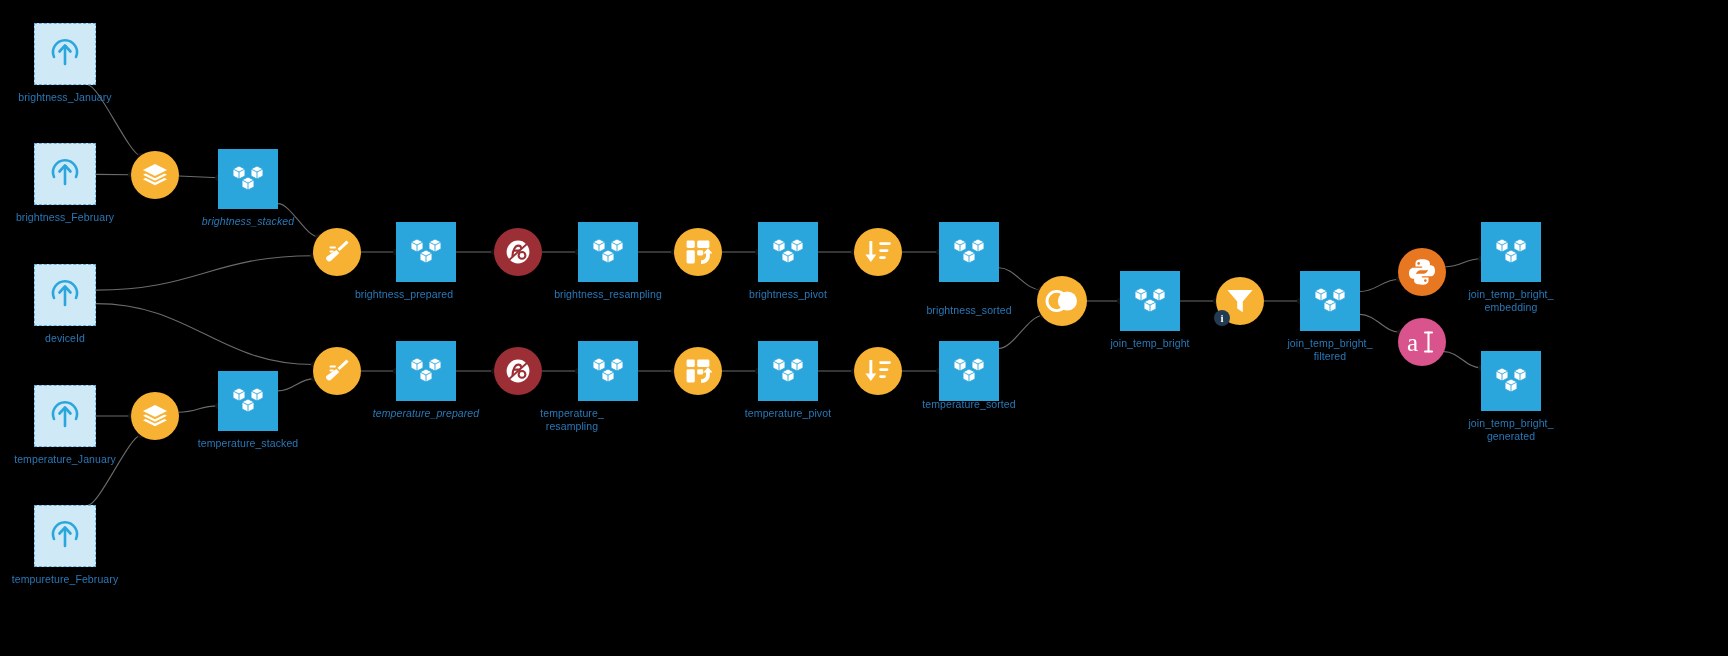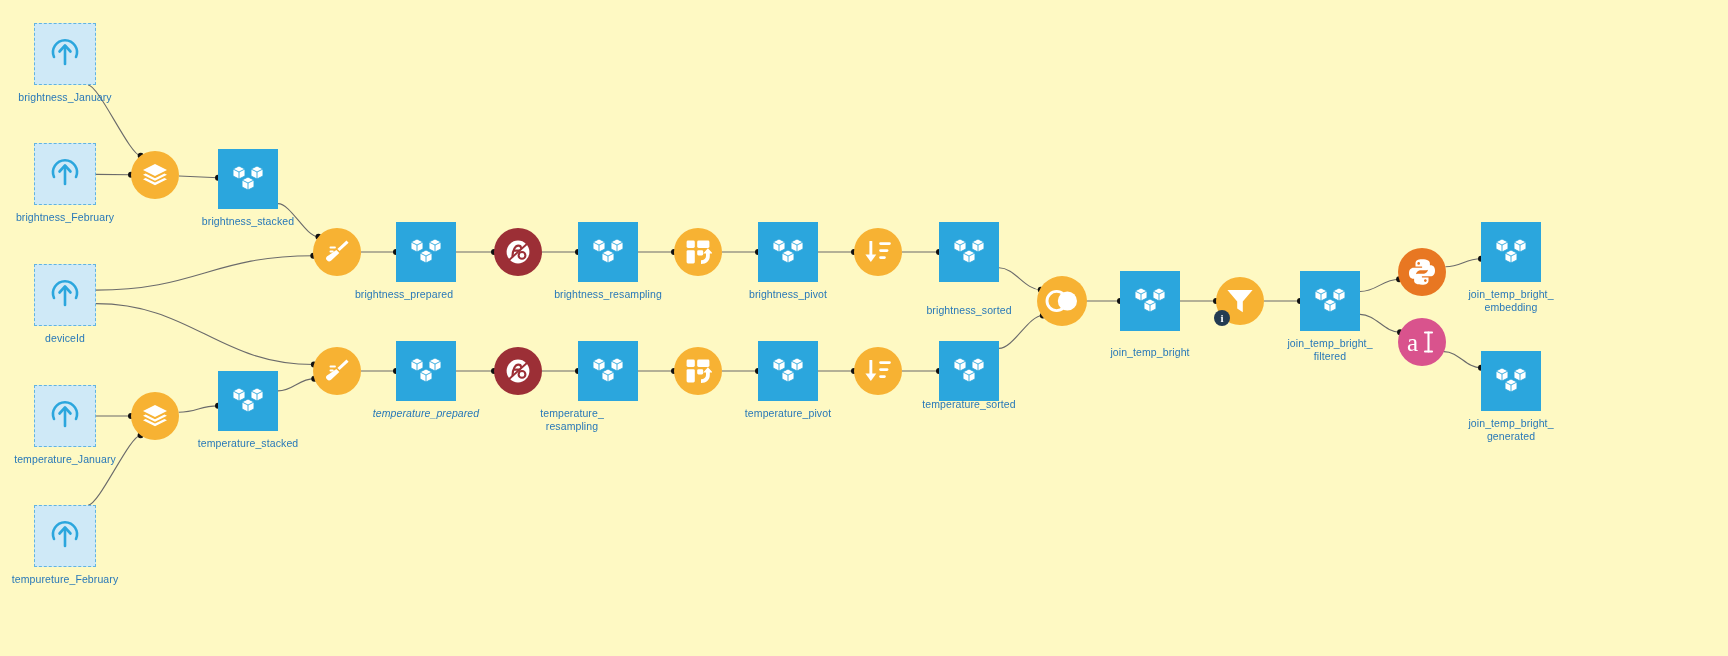--- a/index.html
+++ b/index.html
@@ -7,21 +7,21 @@
     padding: 0;
     background: #ffffff;
   }
   body {
     font-family: "Liberation Sans", sans-serif;
   }
   #canvas {
     position: relative;
     width: 1728px;
     height: 656px;
-    background: #fef9c3;
+    background: #000000;
     overflow: hidden;
   }
   #edge-layer {
     position: absolute;
     left: 0; top: 0;
     width: 1728px;
     height: 656px;
     pointer-events: none;
   }
   .node {
@@ -247,21 +247,21 @@
               <path d="M21 6 L27 3 L33 6 L33 13 L27 16 L21 13 Z"></path>
               <path d="M21 6 L27 9 L33 6" fill="none"></path>
               <path d="M27 9 L27 16" fill="none"></path>
               <path d="M12 17 L18 14 L24 17 L24 24 L18 27 L12 24 Z"></path>
               <path d="M12 17 L18 20 L24 17" fill="none"></path>
               <path d="M18 20 L18 27" fill="none"></path>
             </g>
           </svg>
         </span>
       </div>
-      <div class="label" style="left: 248px; top: 215px; width: 150px; margin-left: 0px;">brightness_stacked</div>
+      <div class="label" style="left: 248px; top: 215px; width: 150px; margin-left: 0px; font-style: italic;">brightness_stacked</div>
       <div class="node node-dataset" style="left: 248px; top: 401px;">
         <span>
           <svg width="36" height="32" viewBox="0 0 36 32">
             <g fill="#ffffff" stroke="#2ba6dd" stroke-width="0.9" stroke-linejoin="round">
               <path d="M3 6 L9 3 L15 6 L15 13 L9 16 L3 13 Z"></path>
               <path d="M3 6 L9 9 L15 6" fill="none"></path>
               <path d="M9 9 L9 16" fill="none"></path>
               <path d="M21 6 L27 3 L33 6 L33 13 L27 16 L21 13 Z"></path>
               <path d="M21 6 L27 9 L33 6" fill="none"></path>
               <path d="M27 9 L27 16" fill="none"></path>
@@ -534,21 +534,21 @@
               <path d="M21 6 L27 3 L33 6 L33 13 L27 16 L21 13 Z"></path>
               <path d="M21 6 L27 9 L33 6" fill="none"></path>
               <path d="M27 9 L27 16" fill="none"></path>
               <path d="M12 17 L18 14 L24 17 L24 24 L18 27 L12 24 Z"></path>
               <path d="M12 17 L18 20 L24 17" fill="none"></path>
               <path d="M18 20 L18 27" fill="none"></path>
             </g>
           </svg>
         </span>
       </div>
-      <div class="label" style="left: 1150px; top: 346px; width: 150px; margin-left: 0px;">join_temp_bright</div>
+      <div class="label" style="left: 1150px; top: 337px; width: 150px; margin-left: 0px;">join_temp_bright</div>
       <div class="node node-op op-orange" style="left: 1240px; top: 301px;">
         <span>
           <svg width="30" height="28" viewBox="0 0 30 28">
             <path d="M2.4 3.0 L27.6 3.0 L17.8 14.6 L17.8 25.2 L12.2 21.4 L12.2 14.6 Z" fill="#ffffff"></path>
           </svg>
         </span>
       </div>
       <div class="badge-info" style="left: 1222px; top: 318px;">i</div>
       <div class="node node-dataset" style="left: 1330px; top: 301px;">
         <span>

